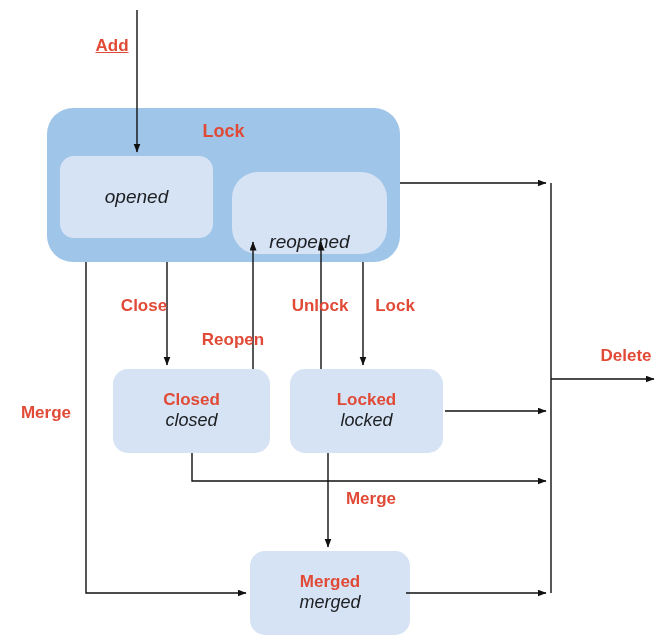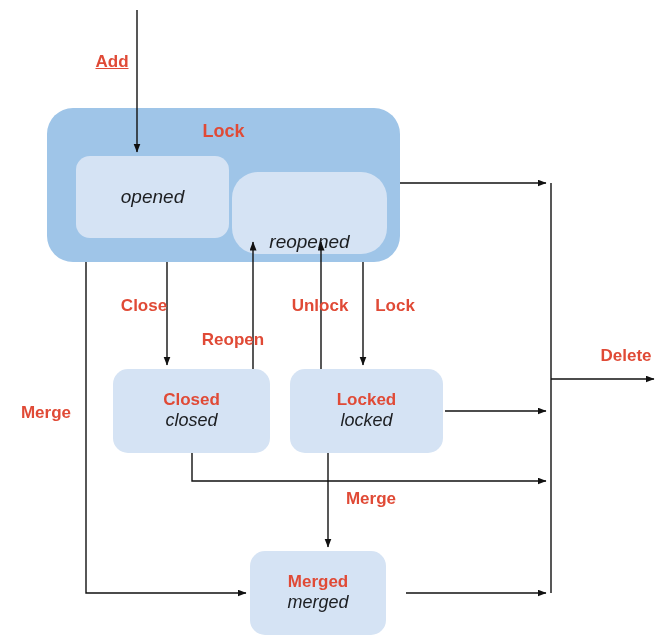--- a/index.html
+++ b/index.html
@@ -50,34 +50,34 @@
   .state-box .state-title {
     font-size: 17px; font-weight: bold;
     color: var(--label-red);
   }
   .state-box .state-sub {
     font-size: 18px; font-style: italic;
     color: var(--state-text);
   }
   .inner-state .state-sub { font-size: 19px; }
 
-  #box-opened   { left: 60px;  top: 156px; width: 153px; height: 82px; border-radius: 14px; margin-left: 16px; }
+  #box-opened   { left: 60px;  top: 156px; width: 153px; height: 82px; border-radius: 14px; }
   #box-reopened { left: 232px; top: 172px; width: 155px; height: 82px; border-radius: 26px; justify-content: flex-end; }
   #box-closed   { left: 113px; top: 369px; width: 157px; height: 84px; }
   #box-locked   { left: 290px; top: 369px; width: 153px; height: 84px; }
-  #box-merged   { left: 250px; top: 551px; width: 136px; height: 84px; }
+  #box-merged   { left: 250px; top: 551px; width: 160px; height: 84px; }
 
   .edge-label {
     position: absolute;
     transform: translateX(-50%);
     font-size: 17px; font-weight: bold;
     color: var(--label-red);
     white-space: nowrap;
   }
-  #lbl-add        { left: 112px; top: 52px; text-decoration: underline; }
+  #lbl-add        { left: 112px; top: 36px; text-decoration: underline; }
   #lbl-close      { left: 144px; top: 296px; }
   #lbl-reopen     { left: 233px; top: 296px; margin-top: 34px; }
   #lbl-unlock     { left: 320px; top: 296px; }
   #lbl-lock       { left: 395px; top: 296px; }
   #lbl-merge-left { left: 46px;  top: 403px; }
   #lbl-merge-mid  { left: 371px; top: 489px; }
   #lbl-delete     { left: 626px; top: 346px; }
 
   svg path { stroke: var(--line); stroke-width: 1.4; fill: none; }
   svg .arrowhead-fill { fill: var(--line); stroke: none; }

